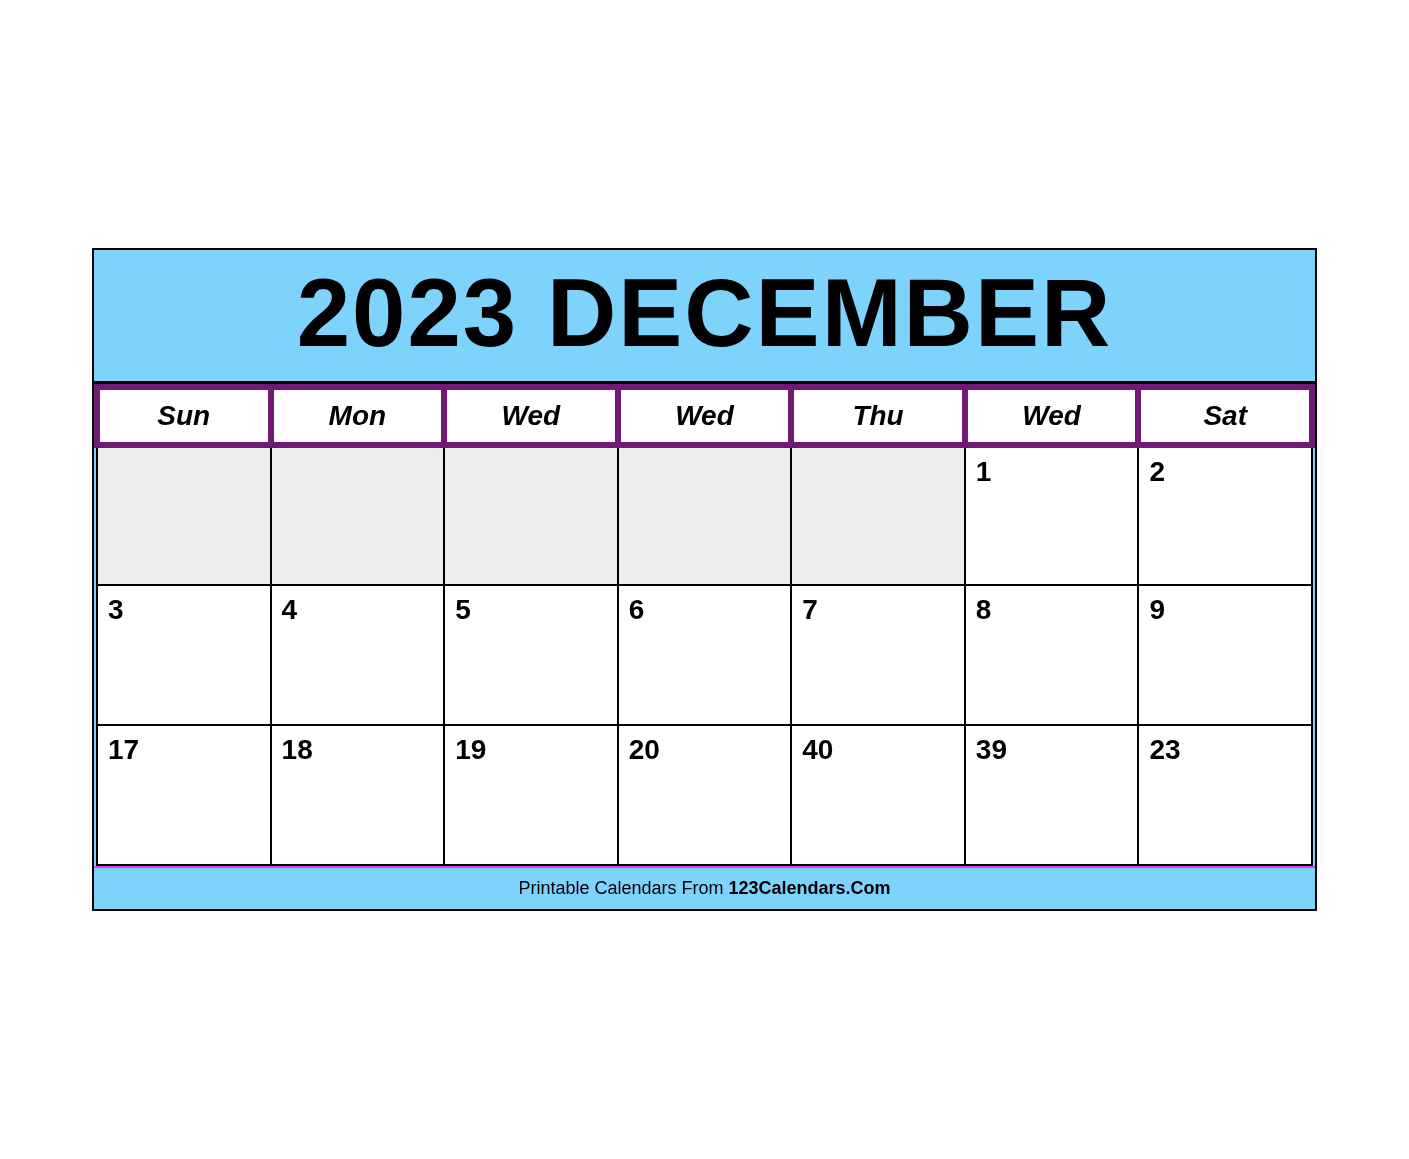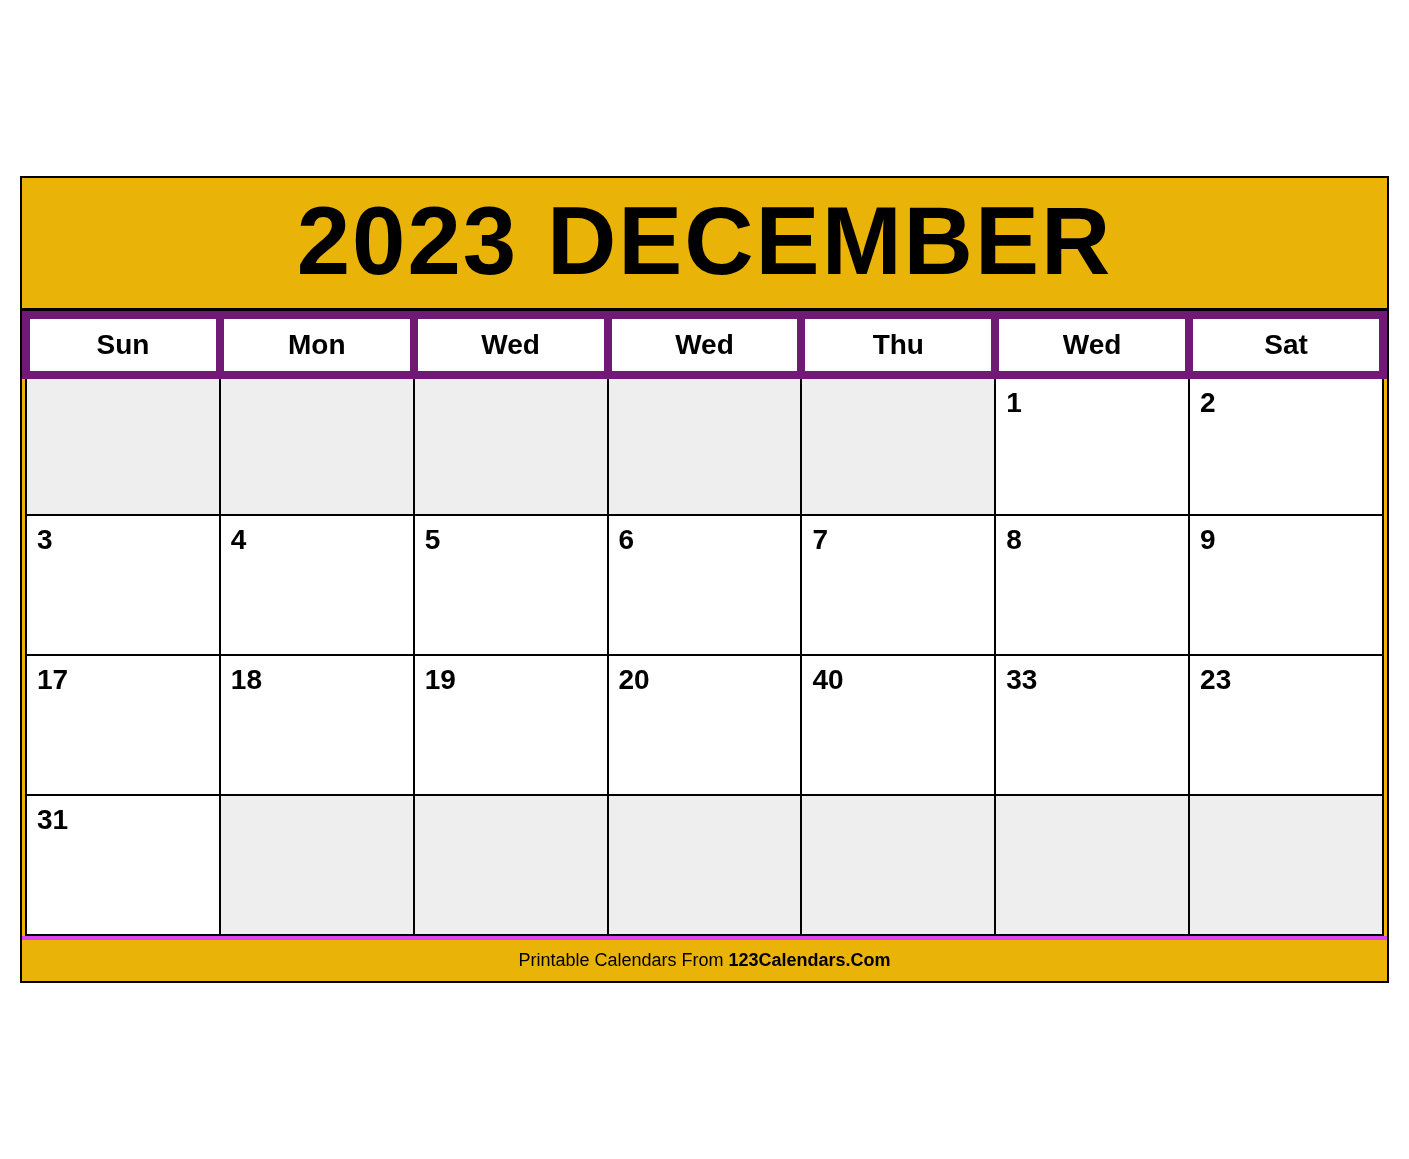--- a/index.html
+++ b/index.html
@@ -12,48 +12,49 @@
       background: #fff;
       font-family: Arial, Helvetica, sans-serif;
       display: flex;
       justify-content: center;
       align-items: center;
       min-height: 100vh;
       padding: 20px;
     }
 
     .calendar-wrapper {
-      width: 1369px;
+      width: 1225px;
       max-width: 100%;
       border: 2px solid #000;
-      background: #eab308;
+      background: #7dd3fc;
     }
 
     .calendar-title {
       text-align: center;
       font-size: 96px;
       font-weight: 900;
       padding: 10px 20px 15px;
       border-bottom: 3px solid #000;
       line-height: 1.1;
       letter-spacing: 2px;
     }
 
     .calendar-grid {
       width: 100%;
       border-collapse: collapse;
     }
 
     .calendar-grid th {
-      border: 8px solid #701a75;
+      border: 6px solid #701a75;
       text-align: center;
       font-size: 28px;
       font-weight: 700;
       padding: 10px 0;
       background: #fff;
+      font-style: italic;
     }
 
     .calendar-grid td {
       border: 2px solid #000;
       width: calc(100% / 7);
       height: 140px;
       vertical-align: top;
       padding: 8px 10px;
       font-size: 28px;
       font-weight: 700;
@@ -62,21 +63,21 @@
 
     .calendar-grid td.empty {
       background: #eeeeee;
     }
 
     .footer {
       text-align: center;
       padding: 10px;
       font-size: 18px;
       font-weight: 400;
-      border-top: 4px solid #d946ef;
+      border-top: 2px solid #d946ef;
     }
 
     .footer strong {
       font-weight: 700;
     }
   </style>
 </head>
 <body>
 
 <div class="calendar-wrapper">
@@ -114,31 +115,22 @@
           <td>7</td>
           <td>8</td>
           <td>9</td>
         </tr>
         <tr>
           <td>17</td>
           <td>18</td>
           <td>19</td>
           <td>20</td>
           <td>40</td>
-          <td>33</td>
+          <td>39</td>
           <td>23</td>
-        </tr>
-        <tr>
-          <td>31</td>
-          <td class="empty"></td>
-          <td class="empty"></td>
-          <td class="empty"></td>
-          <td class="empty"></td>
-          <td class="empty"></td>
-          <td class="empty"></td>
         </tr>
       </tbody>
   </table>
 
   <div class="footer">
     <span>Printable Calendars From </span><strong>123Calendars.Com</strong>
   </div>
 </div>
 
 </body></html>

